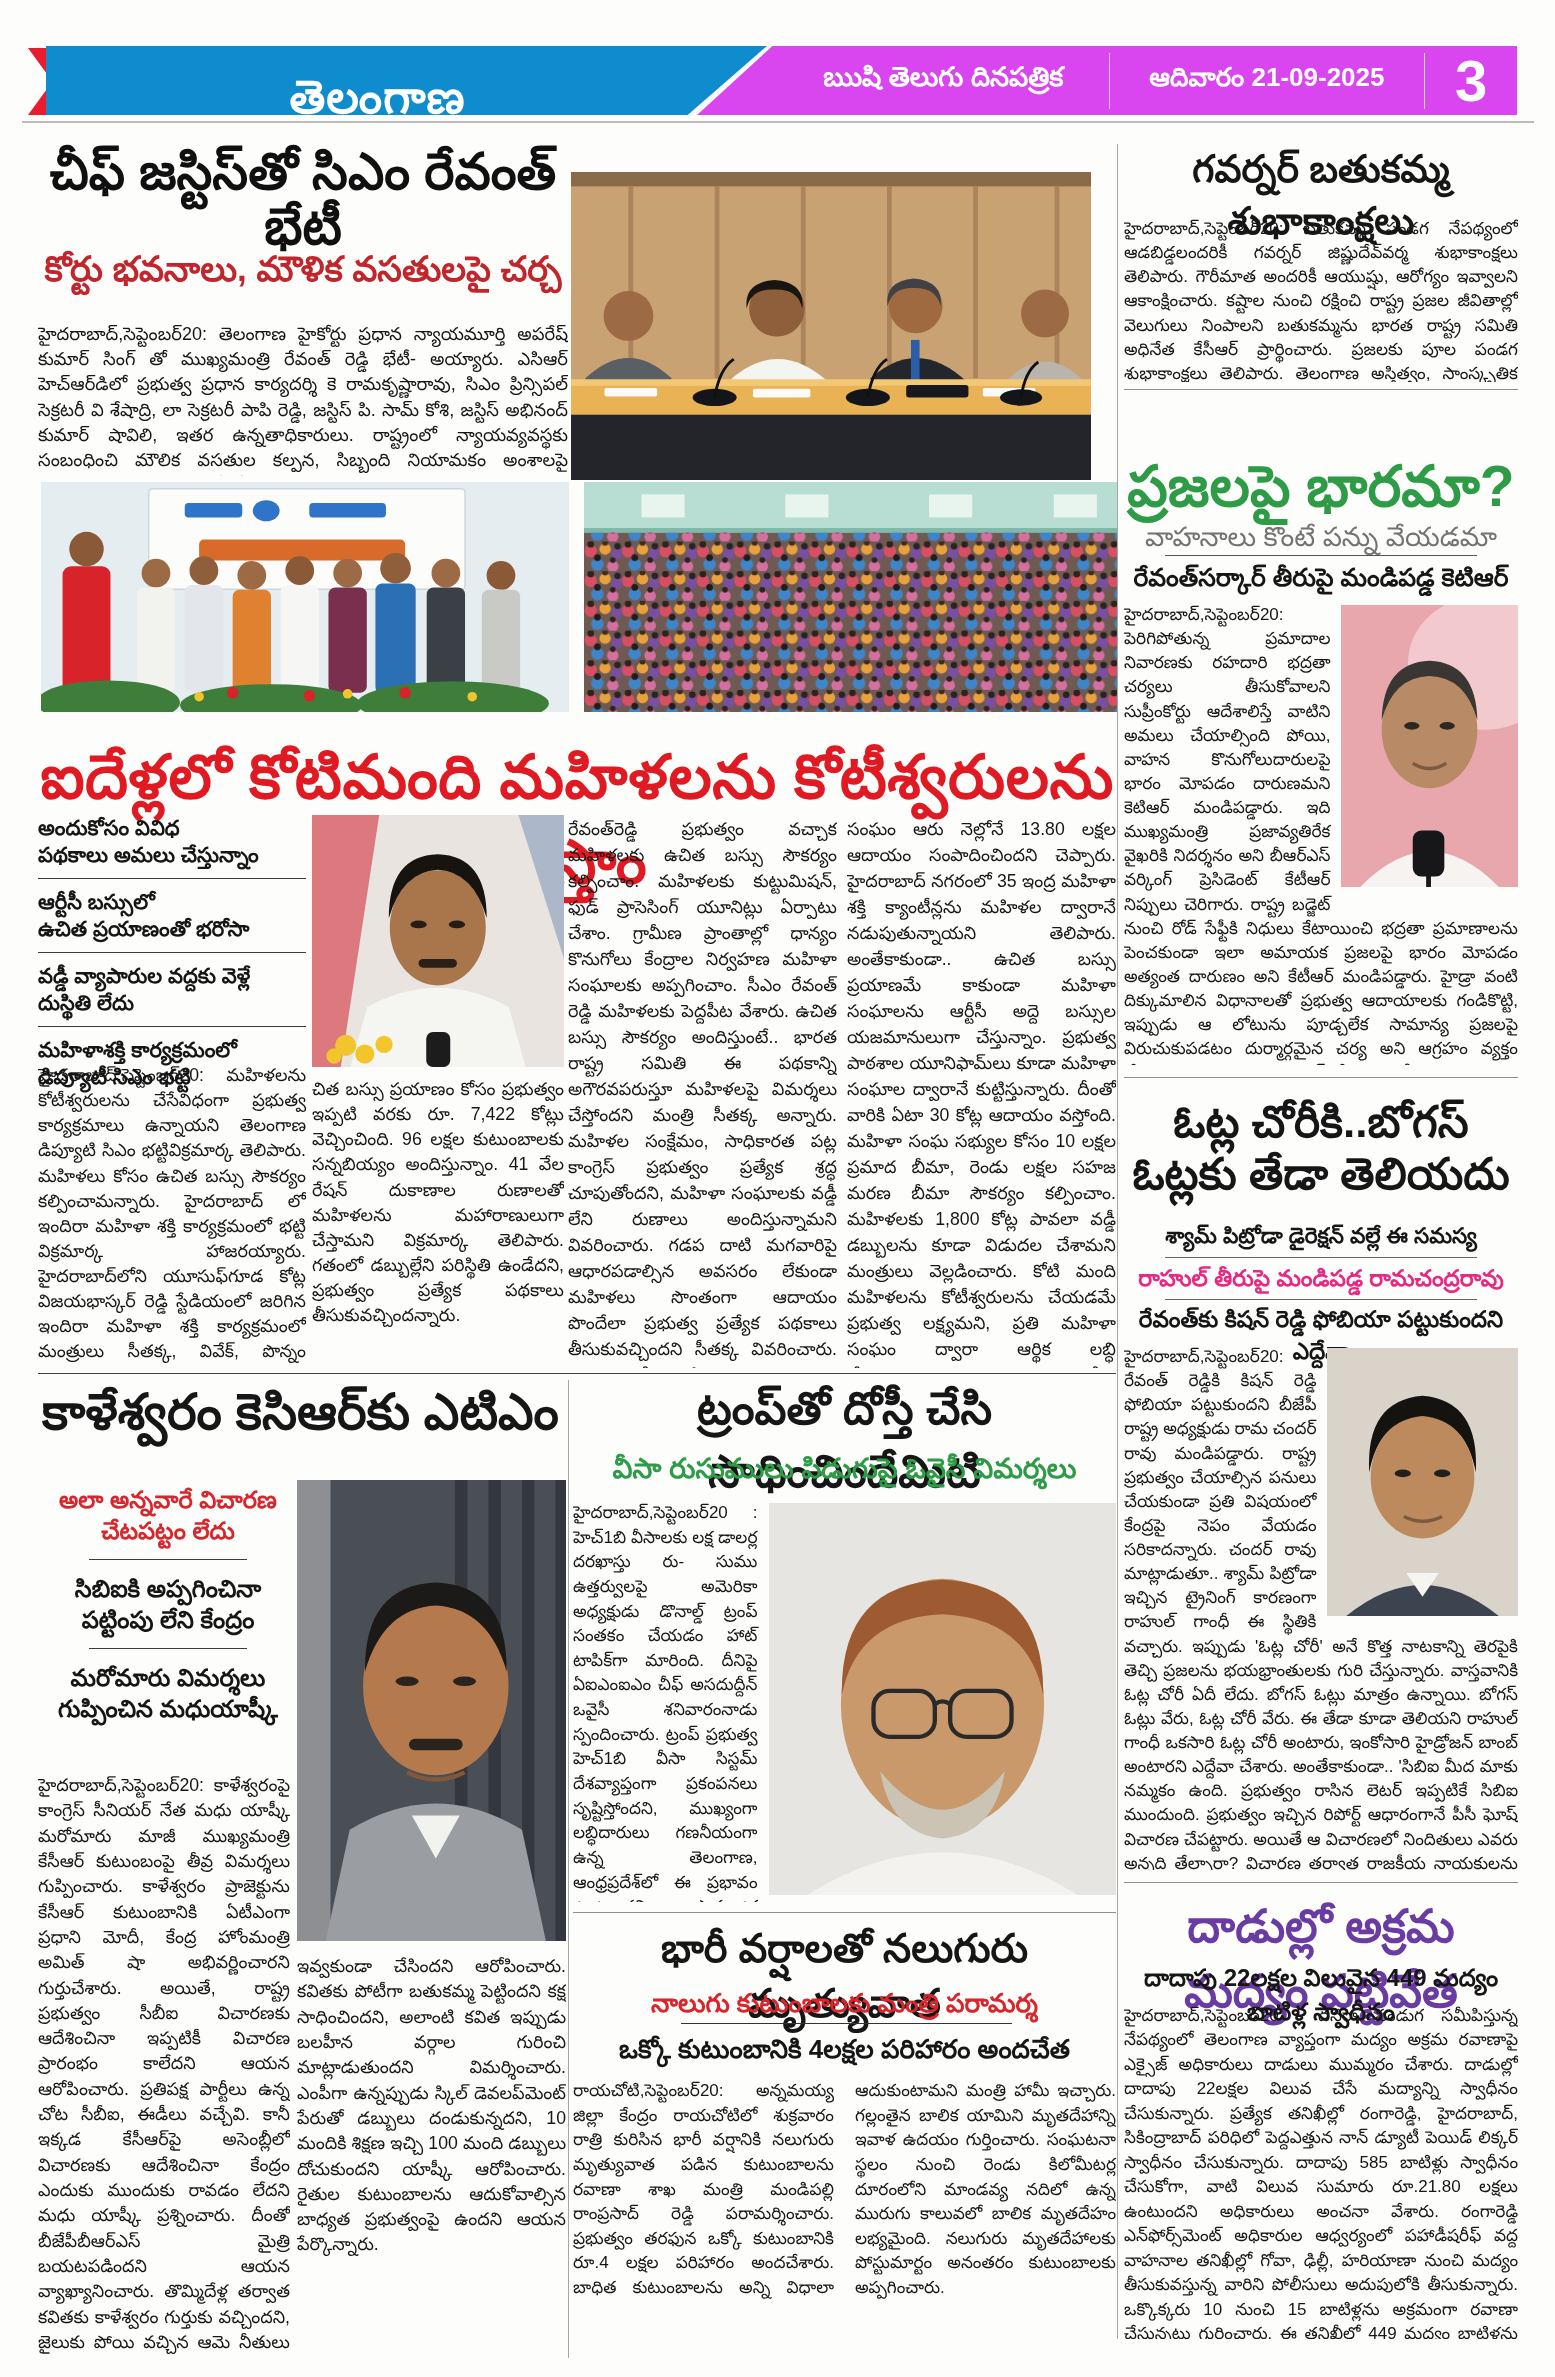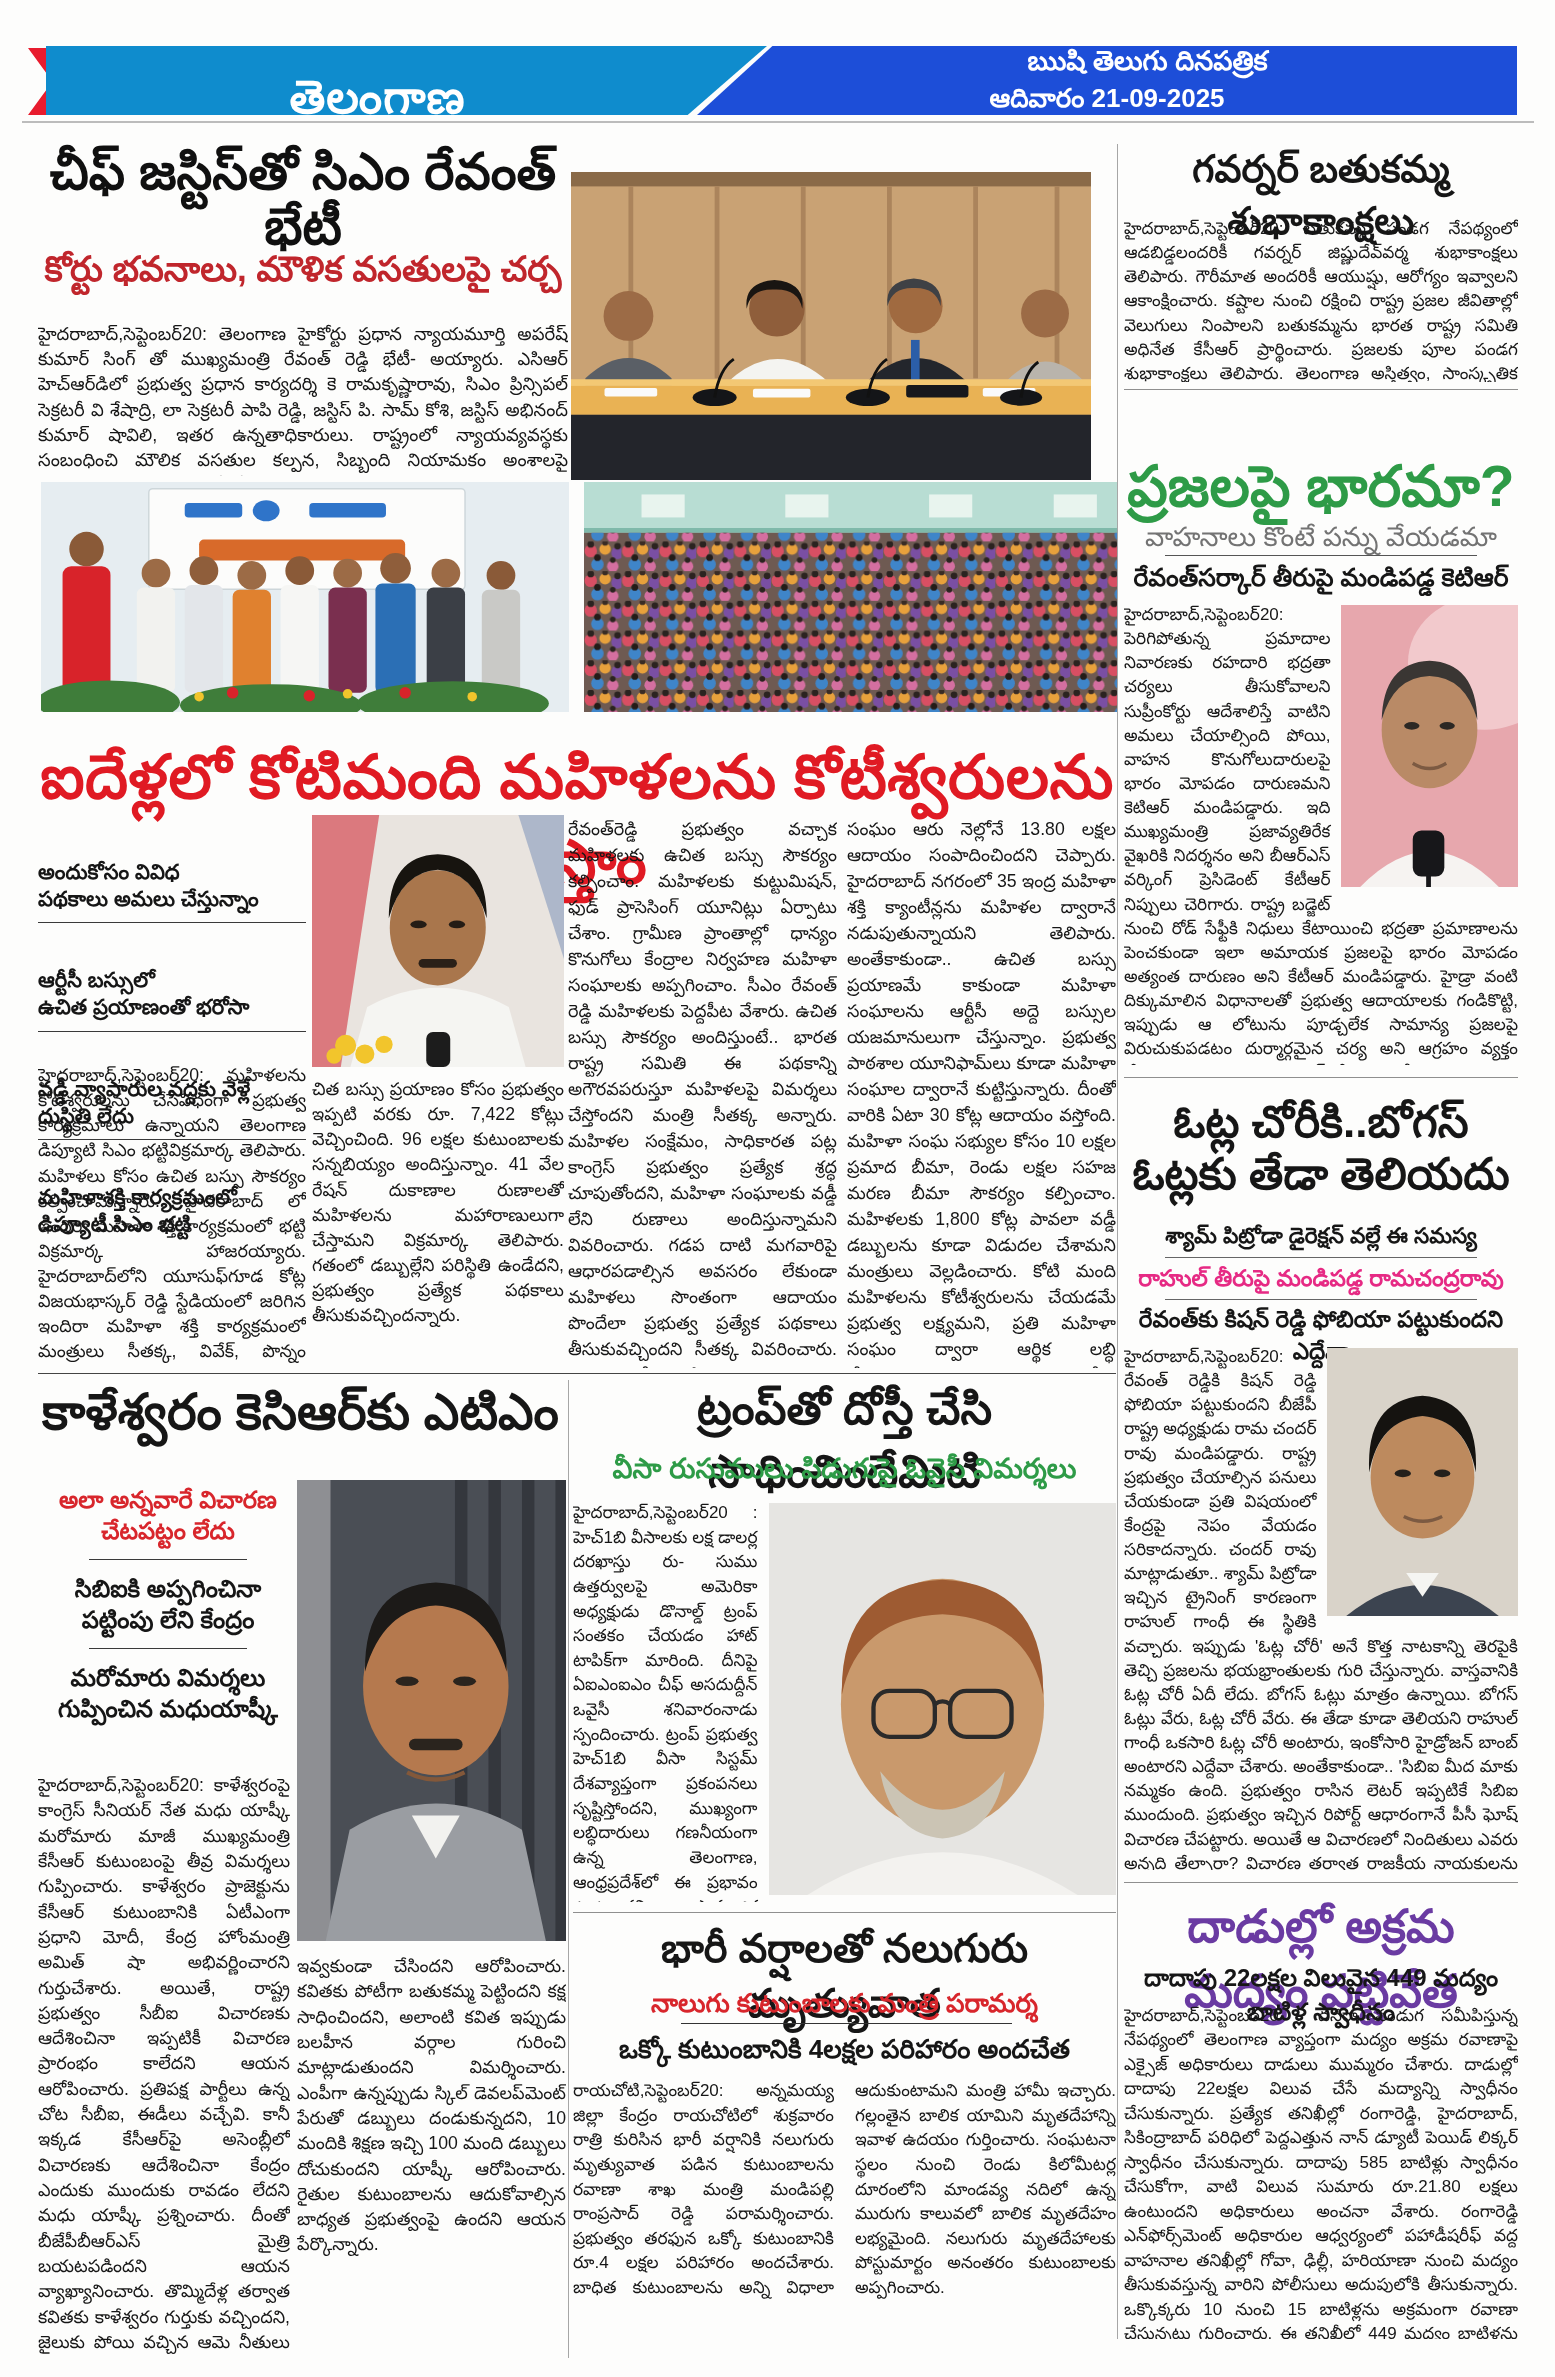--- a/index.html
+++ b/index.html
@@ -10,22 +10,22 @@
   .just{text-align:justify;}
   .ctr{text-align:center;}
   .clip{overflow:hidden;}
 
   
   #mast-red{left:28px;top:48px;width:72px;height:67px;background:#e81c2e;
             clip-path:polygon(0 0,100% 0,100% 100%,0 100%,34% 50%);}
   #mast-blue{left:46px;top:46px;width:721px;height:69px;background:#0f8ccd;
              clip-path:polygon(0 0,100% 0,89% 100%,0 100%);display:flex;align-items:center;justify-content:center;}
   #mast-blue .t{color:#fff;font-size:46px;font-weight:bold;letter-spacing:1px;padding-right:58px;margin-top:44px;}
-  #mast-orange{left:697px;top:46px;width:820px;height:69px;background:#1d4ed8;
-               clip-path:polygon(9.2% 0,100% 0,100% 100%,0 100%);display:flex;align-items:center;flex-direction:column;}
+  #mast-orange{left:697px;top:46px;width:820px;height:69px;background:#d946ef;
+               clip-path:polygon(9.2% 0,100% 0,100% 100%,0 100%);display:flex;align-items:center;}
   #mast-orange .paper{color:#fff;font-size:27px;font-weight:bold;width:364px;text-align:center;margin-left:81px;}
   #mast-orange .sep{width:1.9px;height:56px;background:rgba(255,255,255,.75);}
   #mast-orange .date{color:#fff;font-size:26px;font-weight:bold;width:345px;text-align:center;}
   #mast-orange .pno{color:#fff;font-size:58px;font-weight:bold;width:101px;text-align:center;}
   #rule-top{left:21.6px;top:121px;width:1512px;height:2.4px;background:#bcbcbc;}
 
   
   .vrule{background:#a6a6a6;width:1.4px;}
   .hrule{background:#8f8f8f;height:1.4px;}
   .hrule-dark{background:#444;height:1.4px;}
@@ -65,21 +65,21 @@
   #r-lq-sub{left:1124px;top:1964px;width:394px;font-size:24px;font-weight:bold;}
   #r-lq-body{left:1124px;top:2004px;width:394px;height:335px;font-size:17px;line-height:1.44;}
 
   
   #p-stage{left:41px;top:482px;width:528px;height:230px;}
   #p-crowd{left:584px;top:482px;width:533px;height:230px;}
 
   
   #w-headline{left:38px;top:742px;width:1078px;font-size:61px;font-weight:800;color:#e01a23;letter-spacing:0.5px;}
   #w-deck{left:38px;top:815px;width:268px;font-size:21px;font-weight:bold;line-height:1.28;}
-  .deck-item{border-bottom:1.4px solid #3a3a3a;padding-bottom:9.6px;margin-bottom:9.6px;margin-top:44px;}
+  .deck-item{border-bottom:1.4px solid #3a3a3a;padding-bottom:9.6px;margin-bottom:9.6px;}
   .deck-item:last-child{border-bottom:none;}
   #w-photo{left:312px;top:815px;width:252px;height:252px;}
   #w-colA{left:38px;top:1063px;width:268px;height:305px;font-size:17.7px;line-height:1.42;}
   #w-colB{left:312px;top:1077px;width:252px;height:290px;font-size:17.7px;line-height:1.42;}
   #w-colC{left:568px;top:816px;width:269px;height:552px;font-size:17.7px;line-height:1.47;}
   #w-colD{left:847px;top:816px;width:269px;height:552px;font-size:17.7px;line-height:1.47;}
   #w-rule{left:38px;top:1373px;width:1078px;}
 
   
   #vdiv-mid{left:568px;top:1380px;height:978px;}

